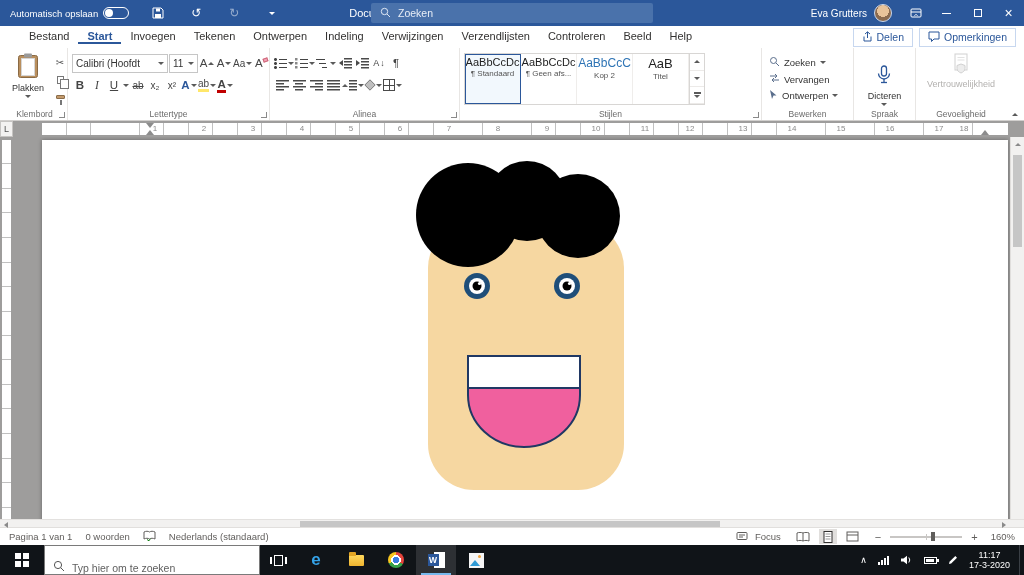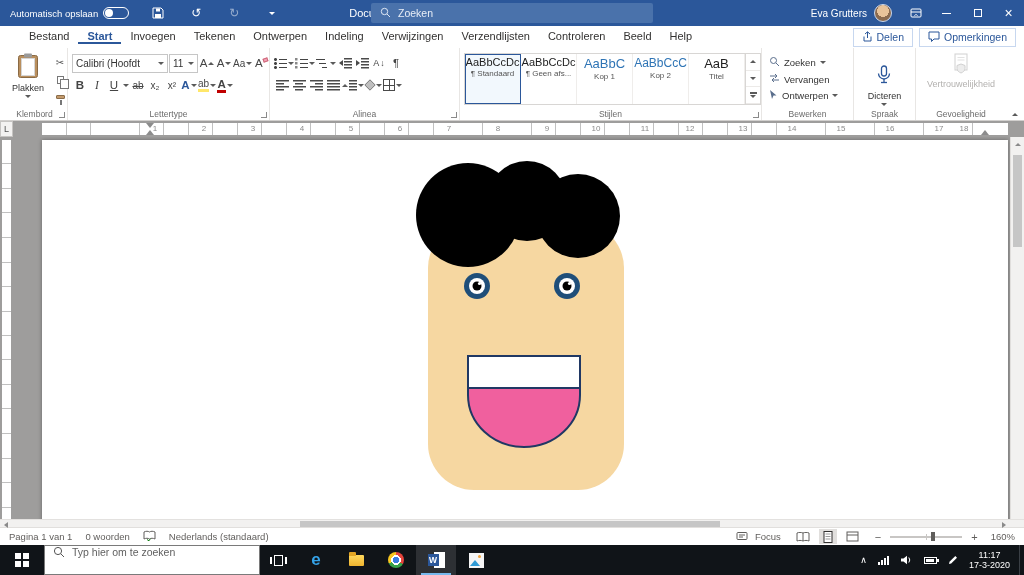--- a/index.html
+++ b/index.html
@@ -112,21 +112,21 @@
   .ztrack{position:relative;width:72px;height:2px;background:#c8c6c4;margin:0 2px}
   .ztrack::before{content:"";position:absolute;left:50%;top:-2px;width:1px;height:6px;background:#c8c6c4}
   .zthumb{position:absolute;left:57%;top:-3.5px;width:4px;height:9px;background:#605e5c}
   .zsign{font-size:11px;color:#605e5c}
 
   
   .taskbar{height:30px;background:var(--taskbar_bg,#101418);display:flex;align-items:stretch;color:#fff;flex:0 0 auto}
   .tkbtn{display:flex;align-items:center;justify-content:center;width:44px}
   .winlogo{display:grid;grid-template-columns:6px 6px;grid-gap:1.5px}
   .winlogo i{width:6px;height:6px;background:#fff}
-  .tksearch{width:216px;background:#fff;border:1px solid #7a7a7a;display:flex;align-items:flex-start;gap:7px;padding:0 8px;font-size:10.5px;color:#5f5f5f}
+  .tksearch{width:216px;background:#fff;border:1px solid #7a7a7a;display:flex;align-items:flex-end;gap:7px;padding:0 8px;font-size:10.5px;color:#5f5f5f}
   .taskview{width:36px;display:flex;align-items:center;justify-content:center;gap:2px}
   .tv-c{width:9px;height:11px;border:1px solid #fff}
   .tv-s{width:2px;height:7px;background:#fff}
   .app{width:40px;display:flex;align-items:center;justify-content:center;position:relative}
   .app.active{background:rgba(255,255,255,.12)}
   .app.active::after{content:"";position:absolute;bottom:0;left:5px;right:5px;height:2px;background:#76b9ed}
   .edge-e{font-size:17px;font-weight:bold;color:#35a3e8}
   .ic-folder{width:15px;height:11px;background:linear-gradient(#ffd95e,#efb42f);border-radius:1px;position:relative}
   .ic-folder::before{content:"";position:absolute;top:-3px;left:0;width:7px;height:4px;background:#e3a625;border-radius:1px 1px 0 0}
   .ic-chrome{width:16px;height:16px;border-radius:50%;background:radial-gradient(circle at 50% 50%,#3a7de0 0 3px,#fff 3px 4.8px,transparent 4.8px),conic-gradient(#e5443c 0 120deg,#37a34a 120deg 245deg,#f7c51e 245deg 360deg)}
@@ -376,24 +376,20 @@
       <div class="gallery">
         <div class="scell sel">
           <span class="sprev">AaBbCcDc</span>
           <span class="sname">¶ Standaard</span>
         </div>
         <div class="scell">
           <span class="sprev">AaBbCcDc</span>
           <span class="sname">¶ Geen afs...</span>
         </div>
         <div class="scell">
-          <span class="sprev p-head1">AaBbC</span>
-          <span class="sname">Kop 1</span>
-        </div>
-        <div class="scell">
           <span class="sprev p-head2">AaBbCcC</span>
           <span class="sname">Kop 2</span>
         </div>
         <div class="scell">
           <span class="sprev p-title">AaB</span>
           <span class="sname">Titel</span>
         </div>
         <div class="gscroll">
           <span>
               <i class="tr tr-u"></i>

